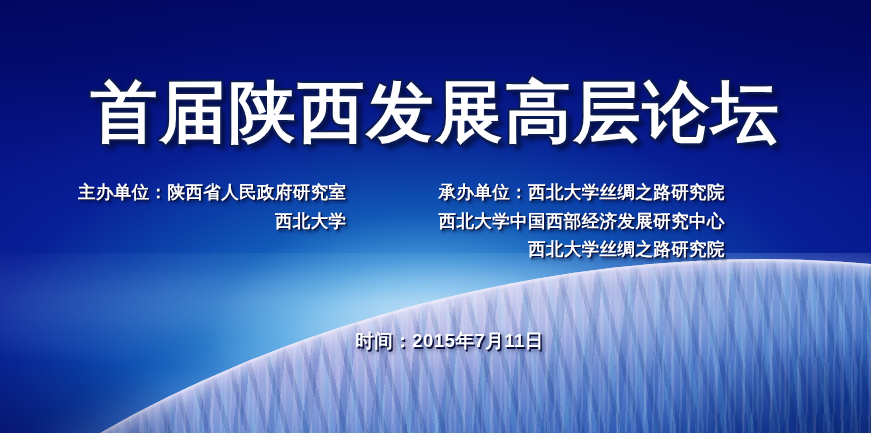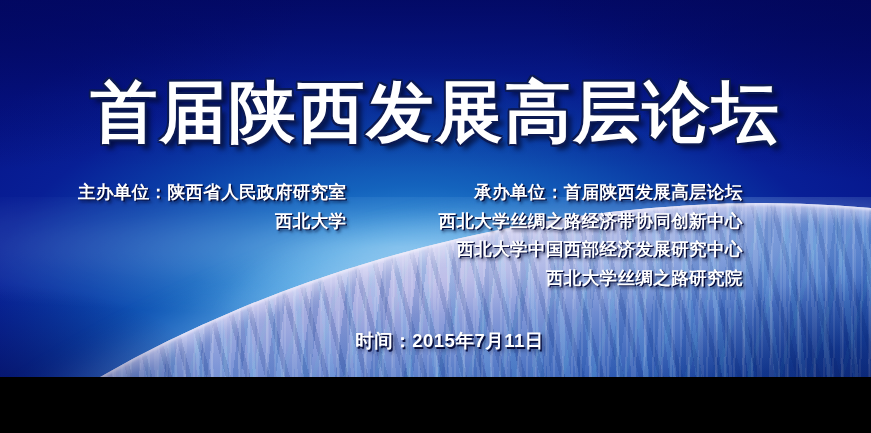--- a/index.html
+++ b/index.html
@@ -3,21 +3,21 @@
 <meta charset="utf-8">
 <style>
   html, body {
     margin: 0;
     padding: 0;
     background: #000;
   }
   #banner {
     position: relative;
     width: 871px;
-    height: 377px;
+    height: 433px;
     overflow: hidden;
     font-family: "Liberation Sans", "DejaVu Sans", sans-serif;
     background: #3b82f6;
   }
 
   
   .bg-base {
     position: absolute;
     inset: 0;
     background:
@@ -273,22 +273,21 @@
     <div class="title">首届陕西发展高层论坛</div>
 
     <div class="orgs">
 
       <div class="org-col left">
         <div class="org-line">主办单位：陕西省人民政府研究室</div>
         <div class="org-line indent">西北大学</div>
       </div>
 
       <div class="org-col right">
-        <div class="org-line">承办单位：首届陕西发展高层论坛</div>
-        <div class="org-line indent-r">西北大学丝绸之路经济带协同创新中心</div>
+        <div class="org-line">承办单位：西北大学丝绸之路研究院</div>
         <div class="org-line indent-r">西北大学中国西部经济发展研究中心</div>
         <div class="org-line indent-r">西北大学丝绸之路研究院</div>
       </div>
 
     </div>
 
     <div class="footer">
       <div class="footer-item">时间：2015年7月11日</div>
     </div>
 

